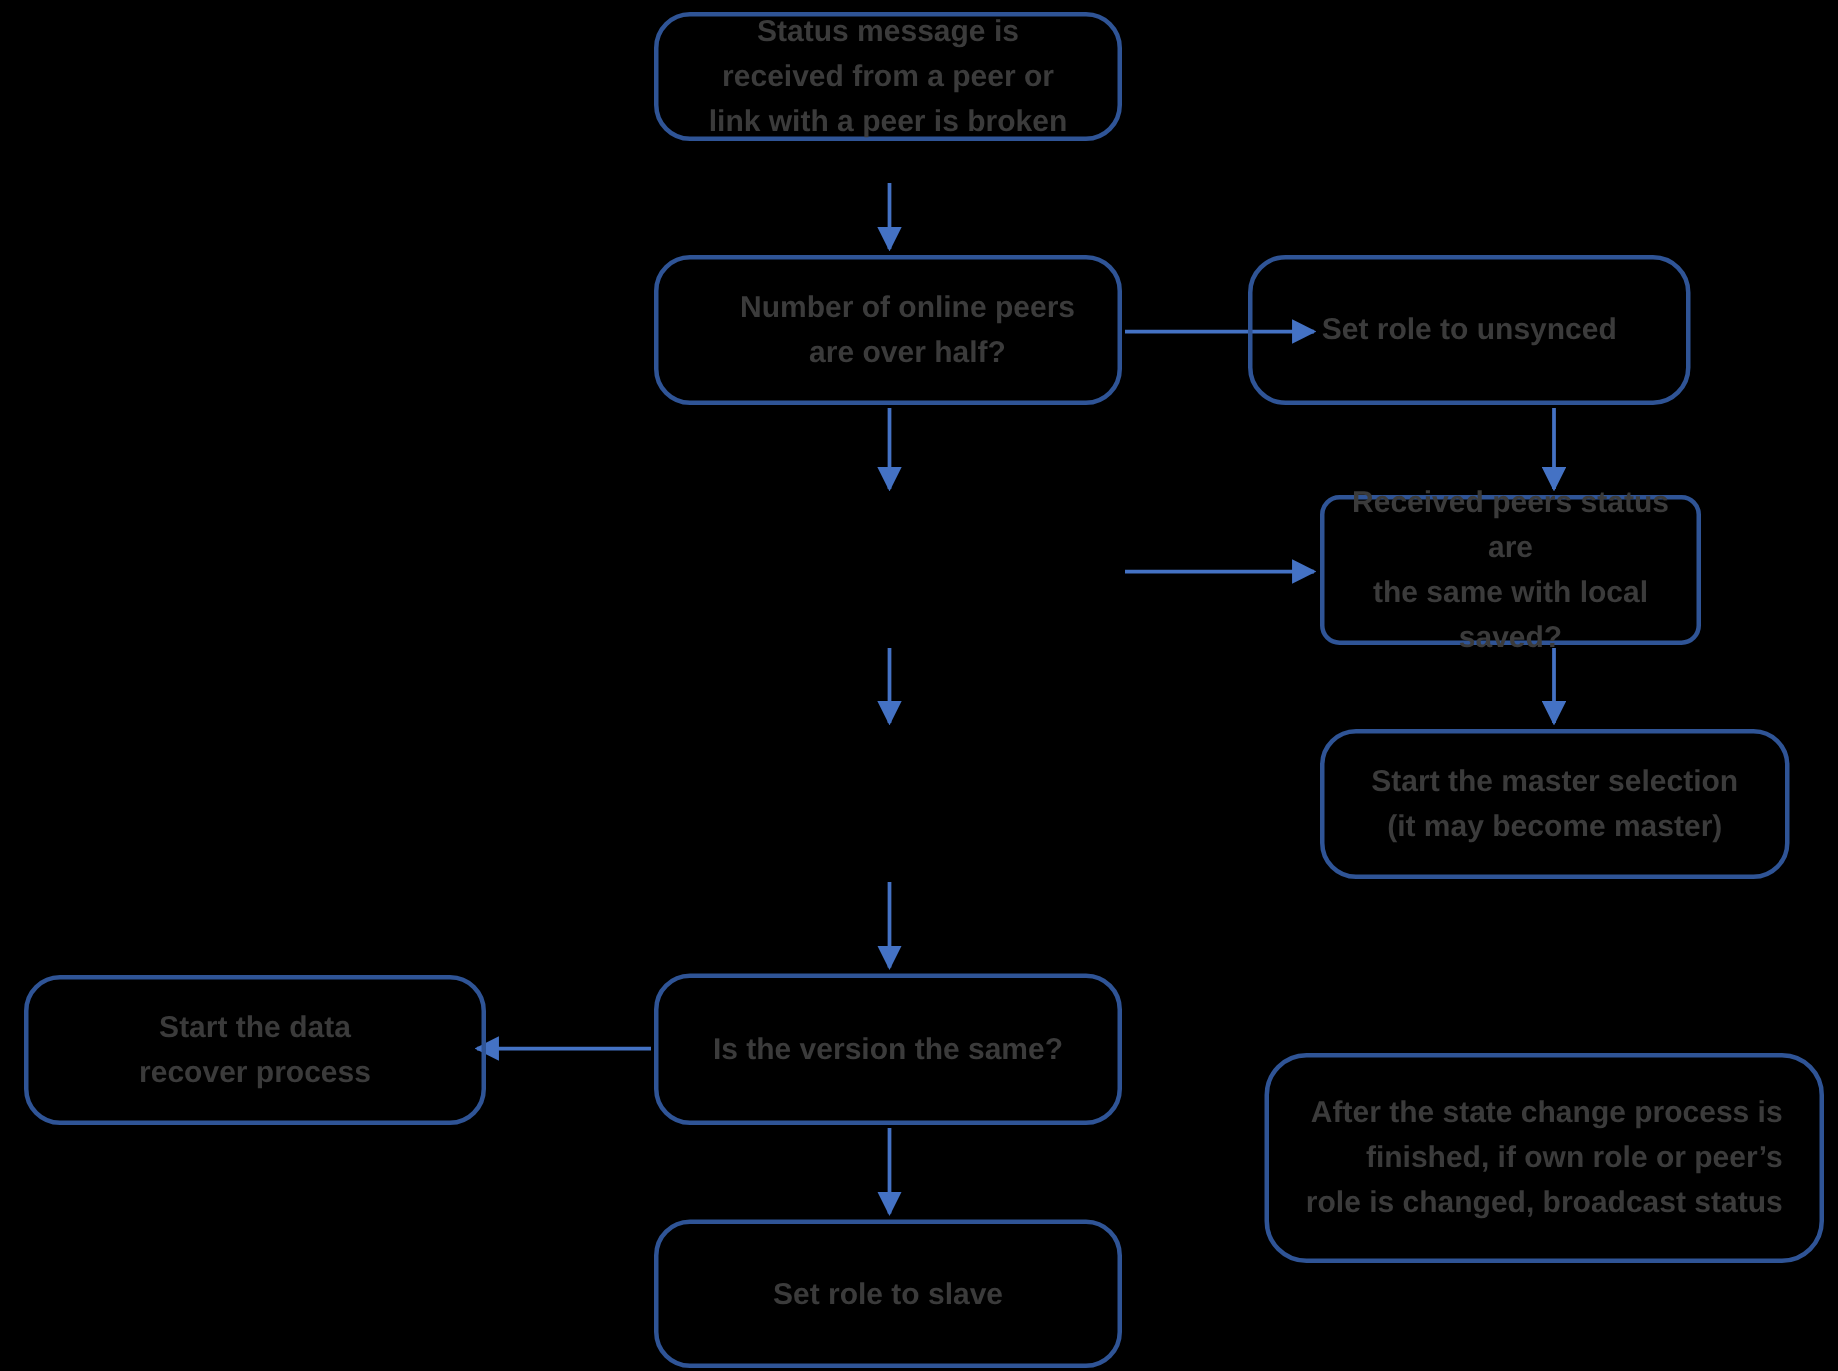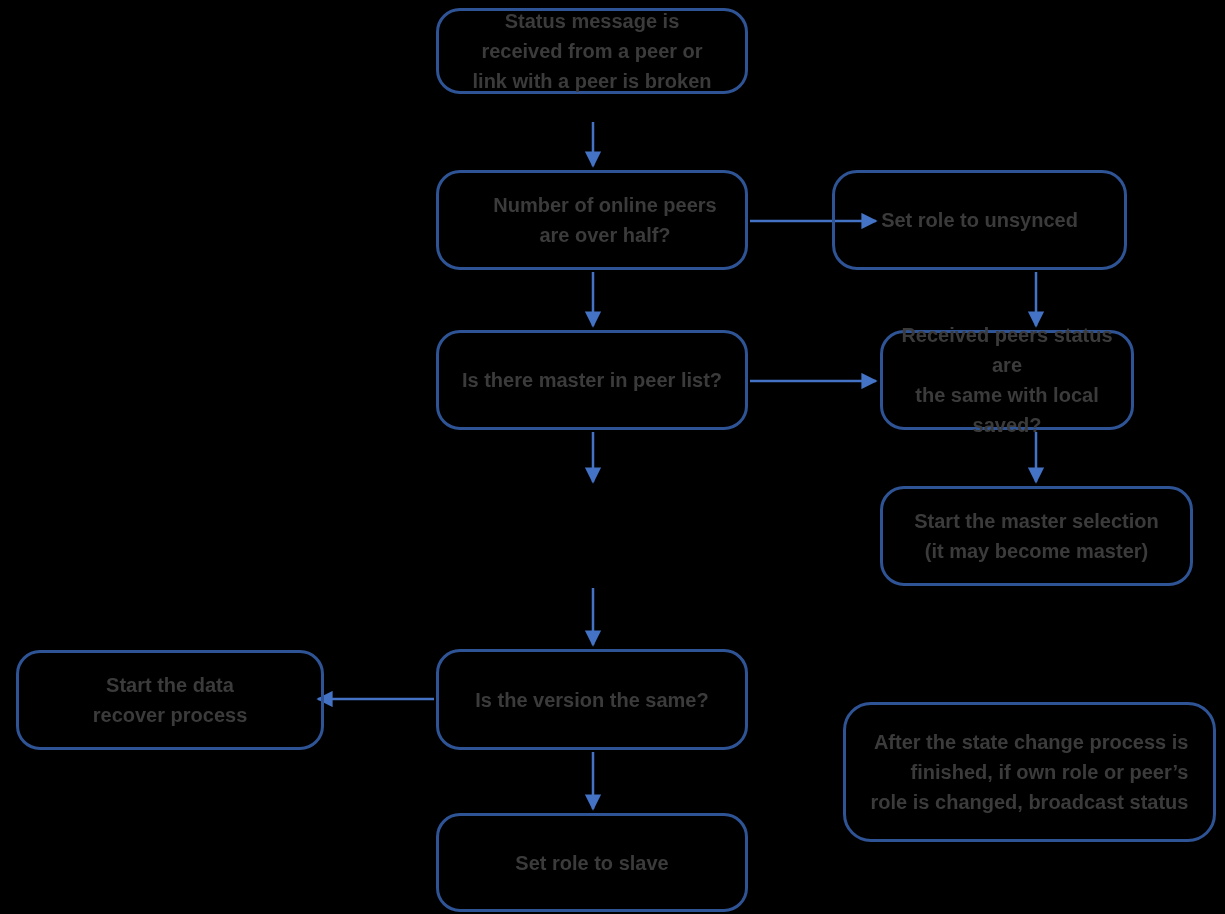--- a/index.html
+++ b/index.html
@@ -42,21 +42,21 @@
   }
   
   .n-status   { left: 436px; top:   8px; width: 312px; height: 86px; }
   .n-overhalf { left: 436px; top: 170px; width: 312px; height: 100px; padding-left: 36px; }
   .n-masterin { left: 436px; top: 330px; width: 312px; height: 100px; }
   .n-unsynced { left: 436px; top: 486px; width: 312px; height: 100px; }
   .n-version  { left: 436px; top: 649px; width: 312px; height: 101px; }
   .n-slave    { left: 436px; top: 813px; width: 312px; height:  99px; }
   
   .n-setunsync{ left: 832px; top: 170px; width: 295px; height: 100px; border-radius: 25px; }
-  .n-peerstat { left: 880px; top: 330px; width: 254px; height: 100px; }
+  .n-peerstat { left: 880px; top: 330px; width: 254px; height: 100px; border-radius: 13px; }
   .n-mastersel{ left: 880px; top: 486px; width: 313px; height: 100px; }
   
   .n-recover  { left:   16px; top: 650px; width: 308px; height: 100px; }
   
   .n-note     { left: 843px; top: 702px; width: 373px; height: 140px; border-radius: 28px; text-align: right; }
 </style>
 </head>
 <body>
 
 <div id="canvas">
@@ -80,21 +80,20 @@
       <line x1="593" y1="752" x2="593" y2="809" marker-end="url(#ah)"></line>
     </g>
   </svg>
 
   <div class="node n-status">Status message is
 received from a peer or
 link with a peer is broken</div>
   <div class="node n-overhalf">Number of online peers
 are over half?</div>
   <div class="node n-setunsync">Set role to unsynced</div>
-  <div class="node n-masterin">Is there master in peer list?</div>
   <div class="node n-peerstat">Received peers status are
 the same with local saved?</div>
   <div class="node n-mastersel">Start the master selection
 (it may become master)</div>
   <div class="node n-recover">Start the data
 recover process</div>
   <div class="node n-version">Is the version the same?</div>
   <div class="node n-note">After the state change process is
 finished, if own role or peer’s
 role is changed, broadcast status</div>

